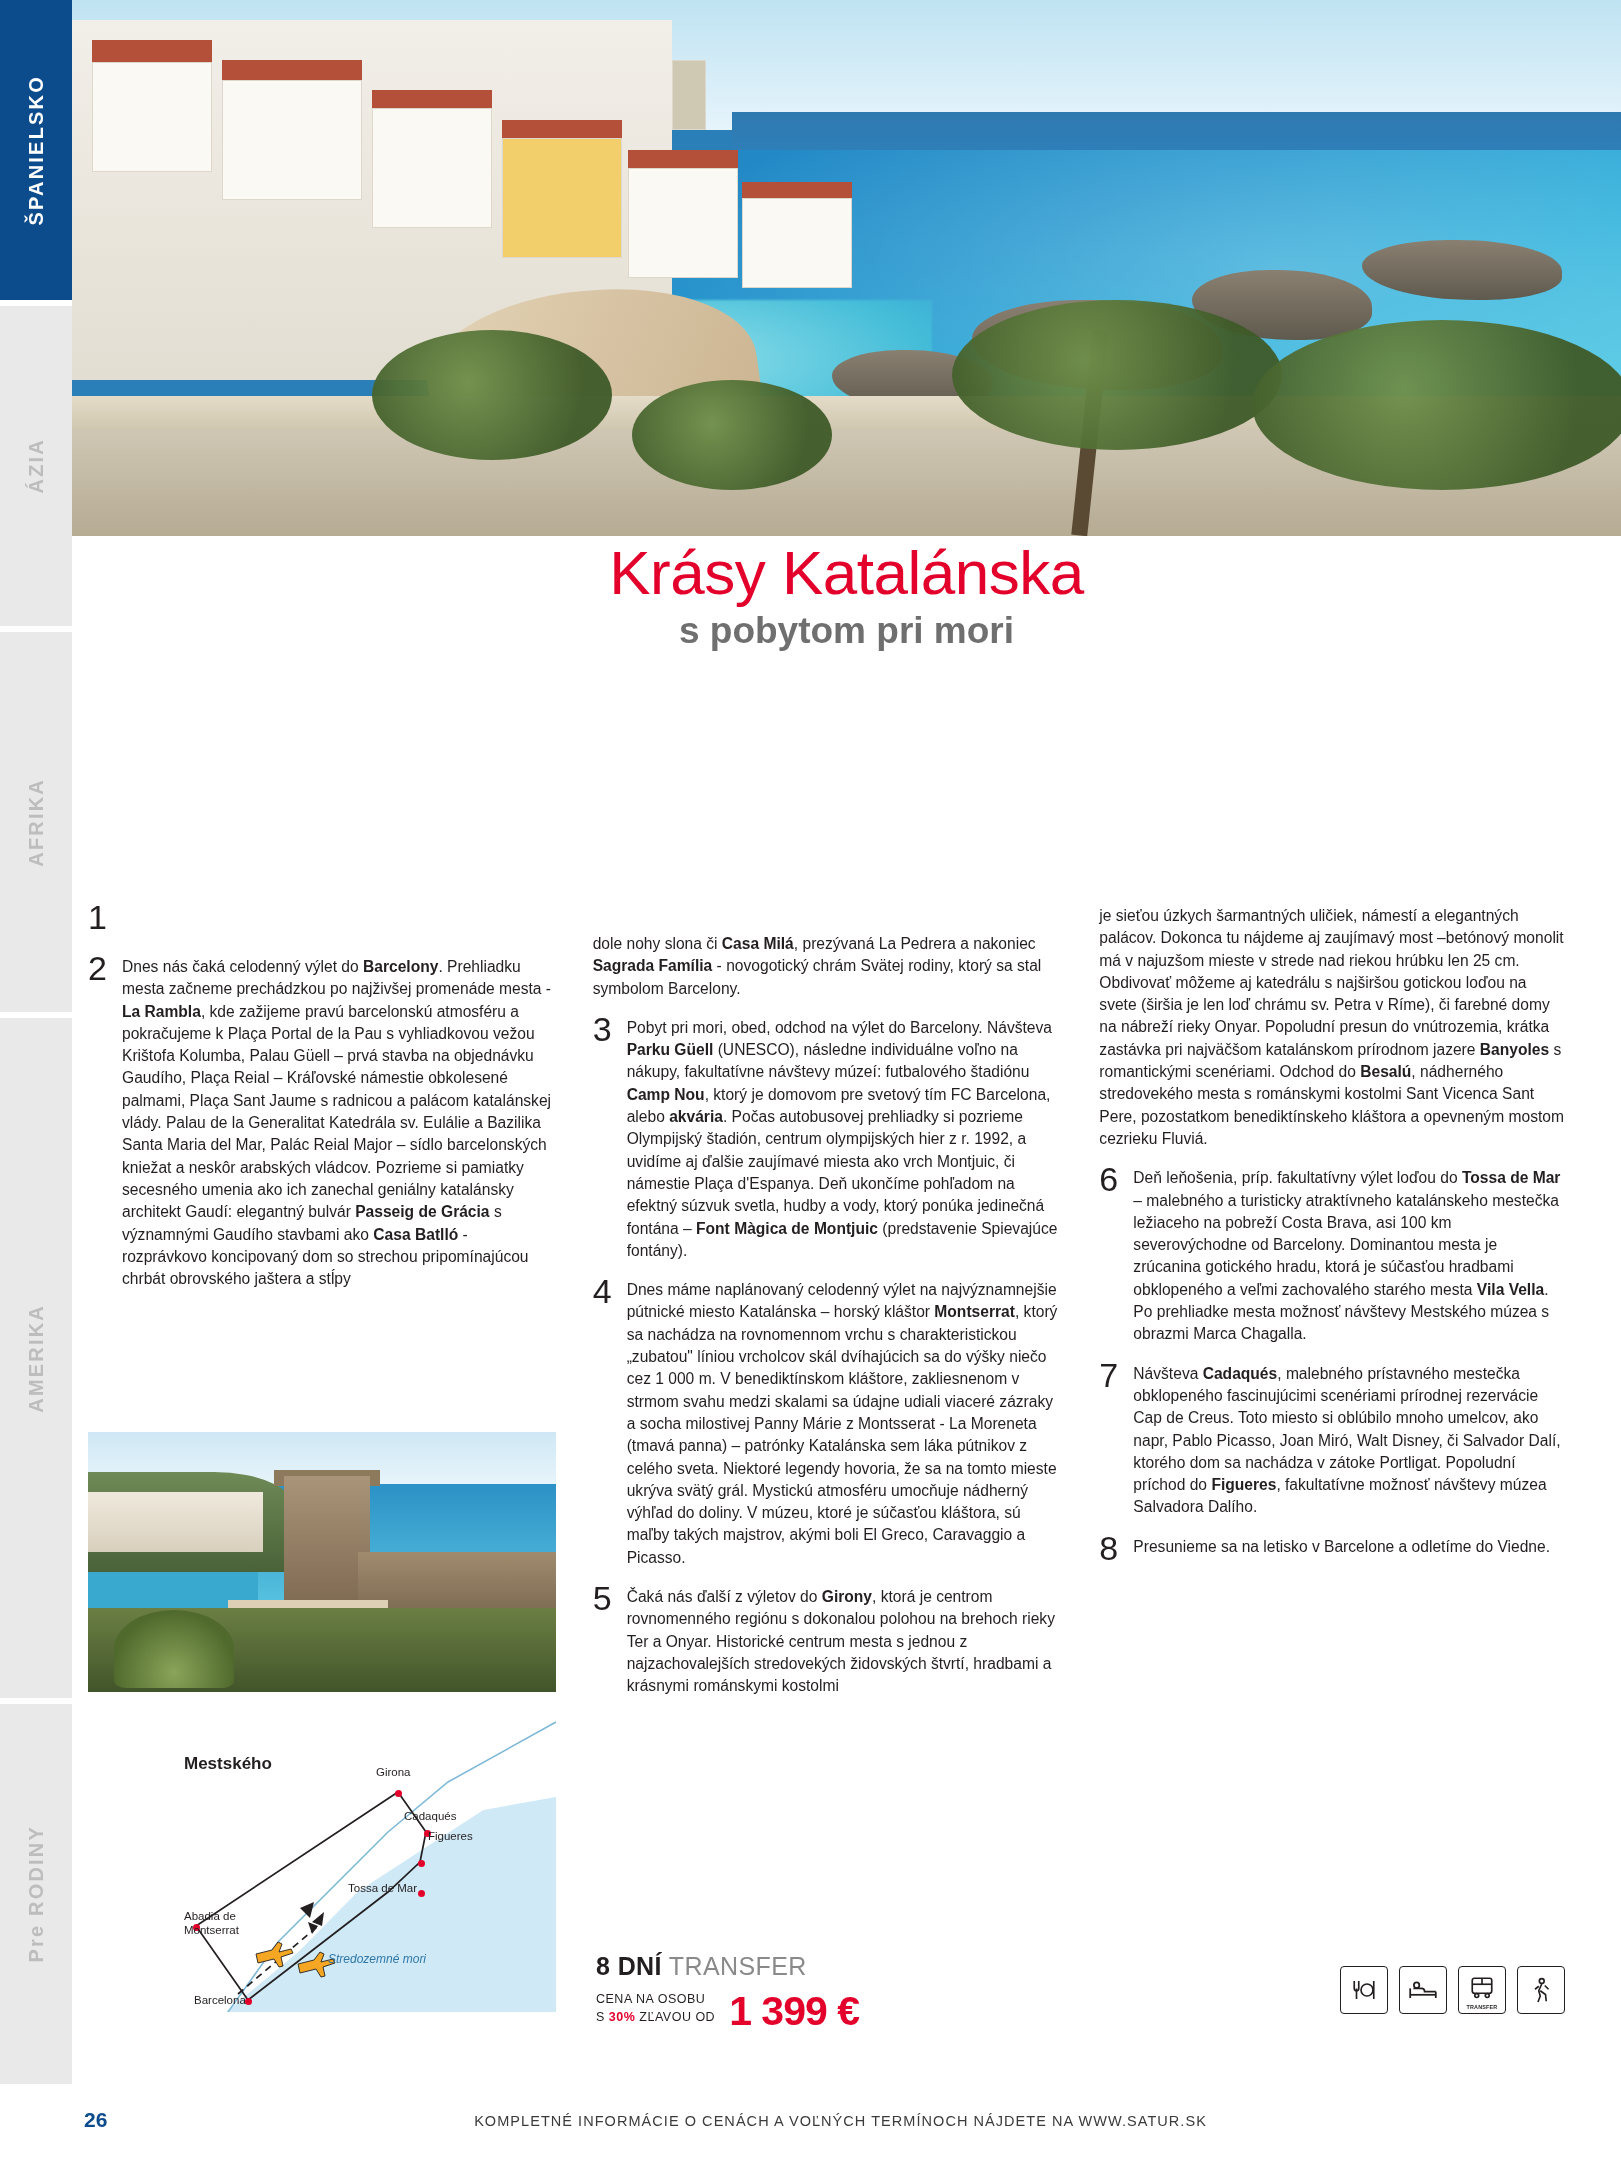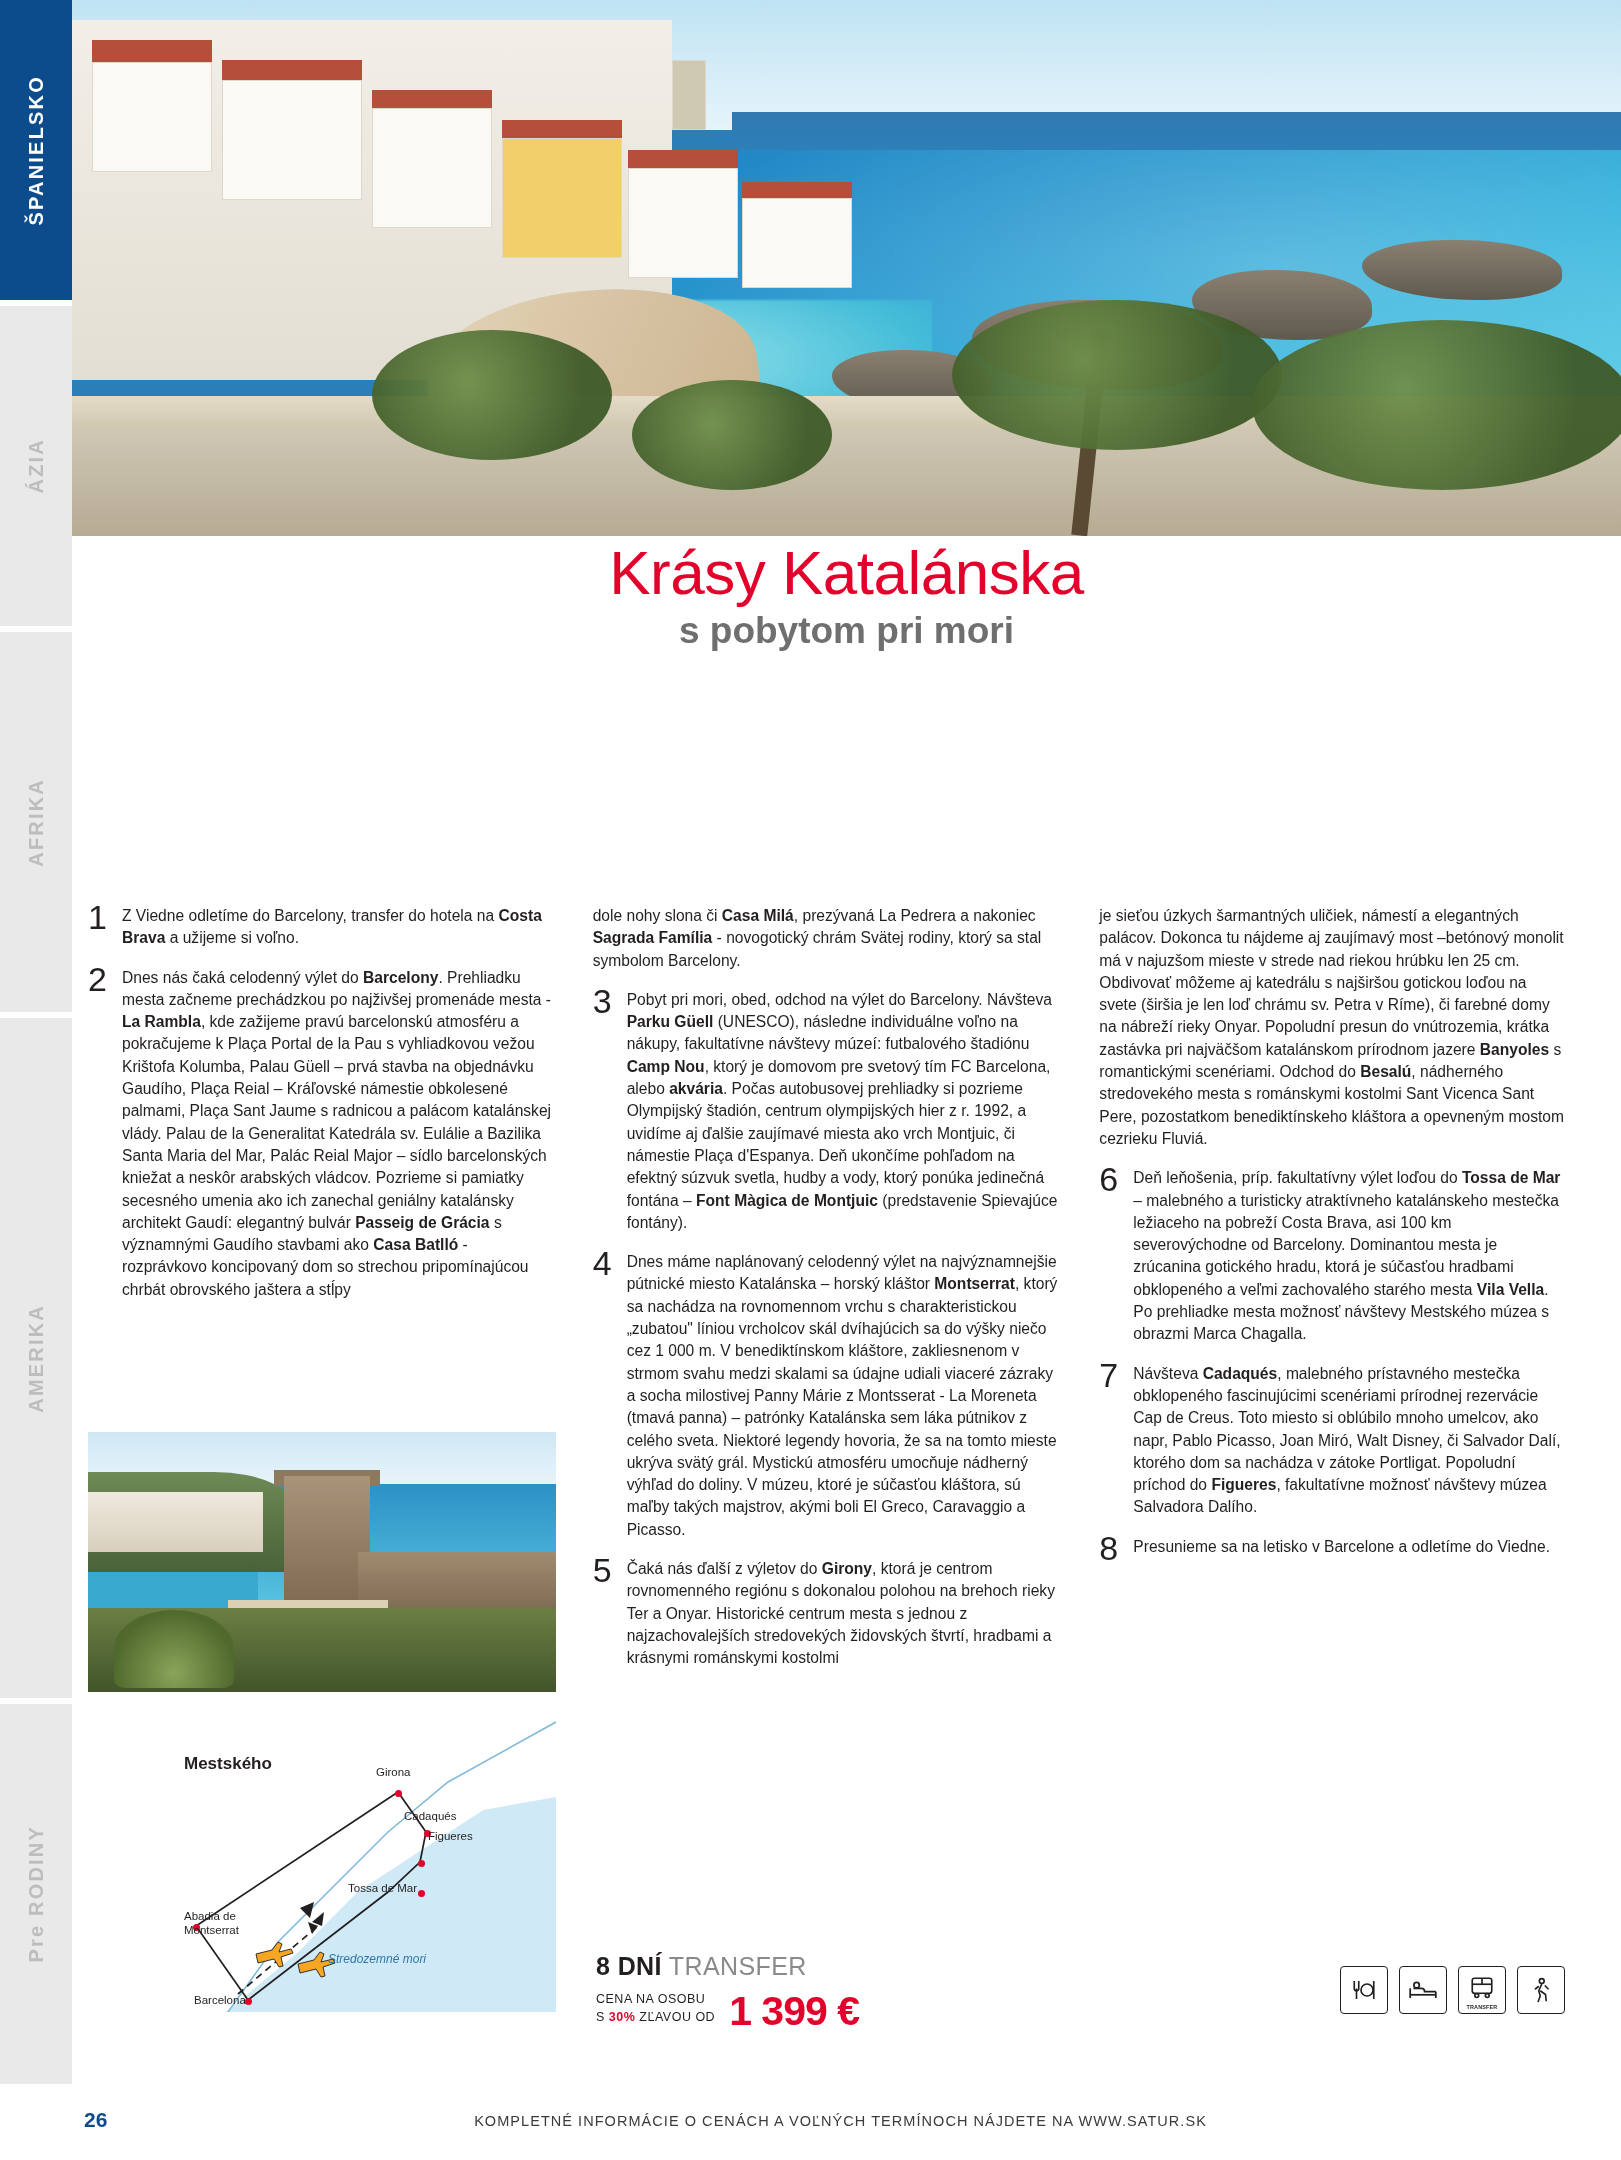--- a/index.html
+++ b/index.html
@@ -125,21 +125,21 @@
     font-size: 37px; color: #6f6f6f; font-weight: 700; margin-top: 4px;
   }
 
   
   .cols {
     position: absolute; left: 88px; top: 905px; width: 1480px;
     display: flex; gap: 38px;
     font-size: 15.6px; line-height: 1.43; color: #231f20;
   }
   .col { width: 468px; }
-  .col.mid { width: 470px; }
+  .col.mid { width: 470px; margin-top: 28px; }
   .col.right { width: 470px; }
 
   .para { margin: 0 0 17px 0; position: relative; }
   .para.numbered { padding-left: 34px; min-height: 34px; }
   .num {
     position: absolute; left: 0; top: -5px;
     font-size: 34px; color: #231f20; line-height: 1; font-weight: 400;
   }
   b { font-weight: 700; }
 
@@ -278,21 +278,20 @@
 <div class="title-wrap">
   <div class="title-main">Krásy Katalánska</div>
   <div class="title-sub">s pobytom pri mori</div>
 </div>
 
 <div class="cols">
 
   <div class="col left">
     <div class="para numbered">
       <span class="num">1</span>
-      <span class="txt">Z Viedne odletíme do Barcelony, transfer do hotela na <b>Costa Brava</b> a užijeme si voľno.</span>
     </div>
     <div class="para numbered">
       <span class="num">2</span>
       <span class="txt">Dnes nás čaká celodenný výlet do <b>Barcelony</b>. Prehliadku mesta začneme prechádzkou po najživšej promenáde mesta - <b>La Rambla</b>, kde zažijeme pravú barcelonskú atmosféru a pokračujeme k Plaça Portal de la Pau s vyhliadkovou vežou Krištofa Kolumba, Palau Güell – prvá stavba na objednávku Gaudího, Plaça Reial – Kráľovské námestie obkolesené palmami, Plaça Sant Jaume s radnicou a palácom katalánskej vlády. Palau de la Generalitat Katedrála sv. Eulálie a Bazilika Santa Maria del Mar, Palác Reial Major – sídlo barcelonských kniežat a neskôr arabských vládcov. Pozrieme si pamiatky secesného umenia ako ich zanechal geniálny katalánsky architekt Gaudí: elegantný bulvár <b>Passeig de Grácia</b> s významnými Gaudího stavbami ako <b>Casa Batlló</b> - rozprávkovo koncipovaný dom so strechou pripomínajúcou chrbát obrovského jaštera a stĺpy</span>
     </div>
   </div>
 
   <div class="col mid">
     <div class="para">
       <span class="txt">dole nohy slona či <b>Casa Milá</b>, prezývaná La Pedrera a nakoniec <b>Sagrada Família</b> - novogotický chrám Svätej rodiny, ktorý sa stal symbolom Barcelony.</span>

